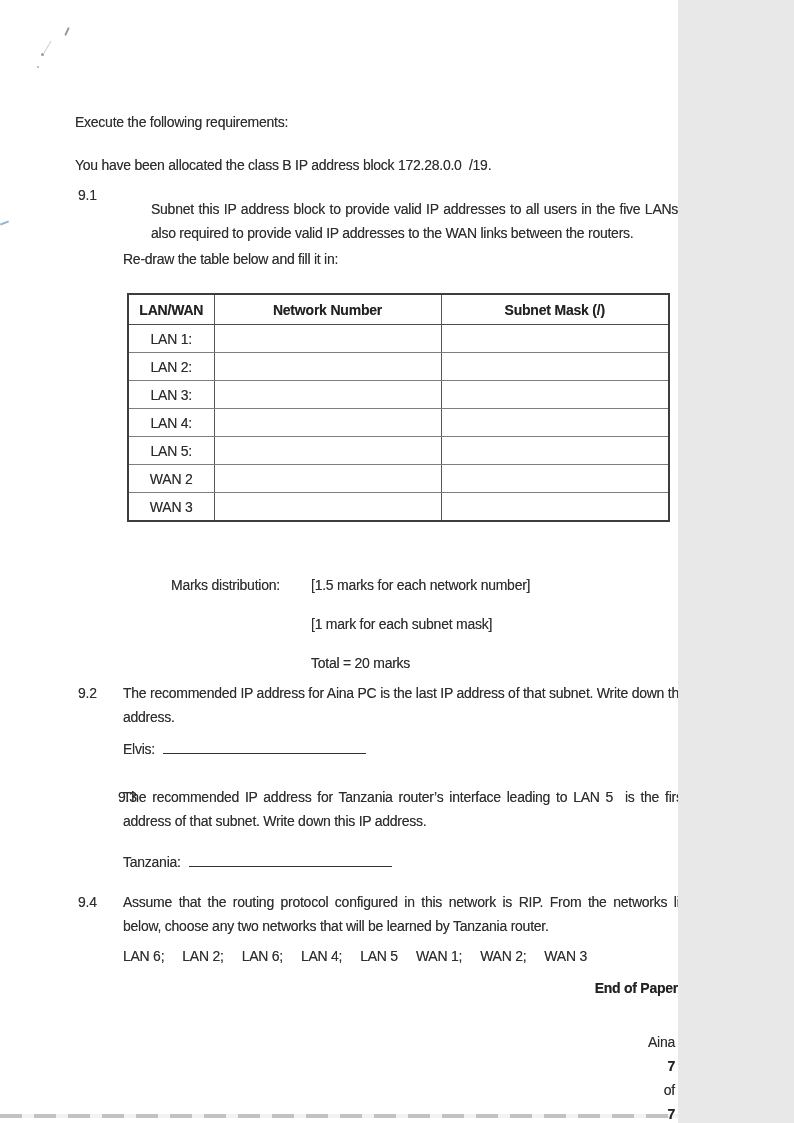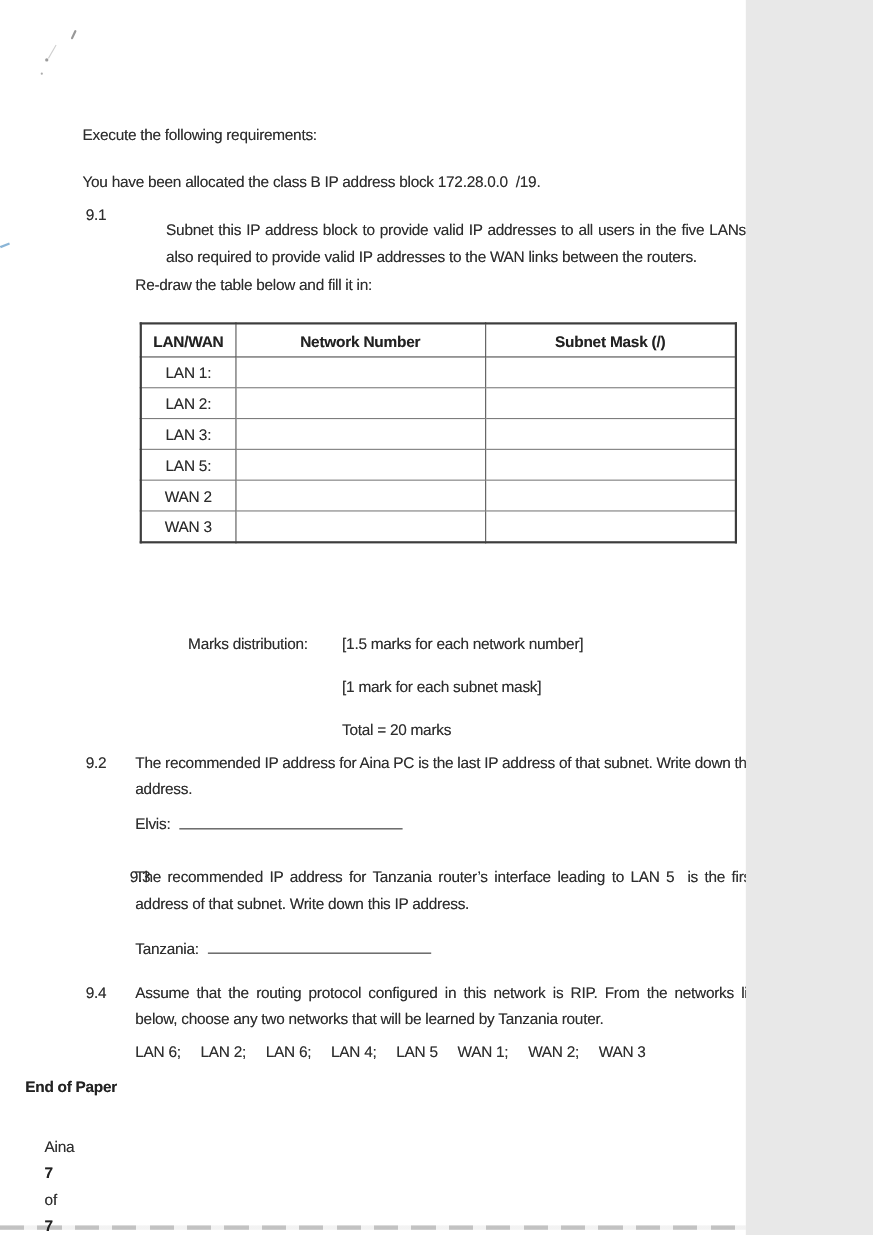--- a/index.html
+++ b/index.html
@@ -59,21 +59,21 @@
     height:29px;font-weight:bold;color:#222;
     border-bottom:1.4px solid #4c4c4c;
     font-size:14px;
   }
   table.subnet td{height:27px;}
   td.lbl{text-align:center;color:#2b2b2b;}
   th{text-align:center;}
   .col1{width:86px;}
   .col2{width:227px;}
   .col3{width:228px;}
-  .centerline{position:absolute;left:0;right:0;text-align:left;margin-left:23px;}
+  .centerline{position:absolute;left:0;right:0;text-align:right;}
   .bold{font-weight:bold;color:#222;}
   .pgpart{margin:0 3px;}
   
   .artifact{position:absolute;}
   .tick{left:66px;top:27px;width:2px;height:9px;background:#7e7e7e;transform:rotate(25deg);border-radius:1px;opacity:.8;}
   .dot1{left:41px;top:53px;width:3px;height:3px;background:#9b9b9b;border-radius:50%;}
   .dot2{left:37px;top:66px;width:2px;height:2px;background:#ababab;border-radius:50%;}
   .streak{left:47px;top:40px;width:1px;height:14px;background:#cfcfcf;transform:rotate(30deg);}
   .bluedash{left:0px;top:222px;width:9px;height:2px;background:rgba(118,168,208,0.85);transform:rotate(-22deg);}
   .tealdot{left:788px;top:225px;width:2px;height:3px;background:#79b3a2;}
@@ -132,20 +132,25 @@
         <td class="lbl">LAN 2:</td>
         <td></td>
         <td></td>
       </tr>
       <tr>
         <td class="lbl">LAN 3:</td>
         <td></td>
         <td></td>
       </tr>
       <tr>
+        <td class="lbl">LAN 4:</td>
+        <td></td>
+        <td></td>
+      </tr>
+      <tr>
         <td class="lbl">LAN 5:</td>
         <td></td>
         <td></td>
       </tr>
       <tr>
         <td class="lbl">WAN 2</td>
         <td></td>
         <td></td>
       </tr>
       <tr>

